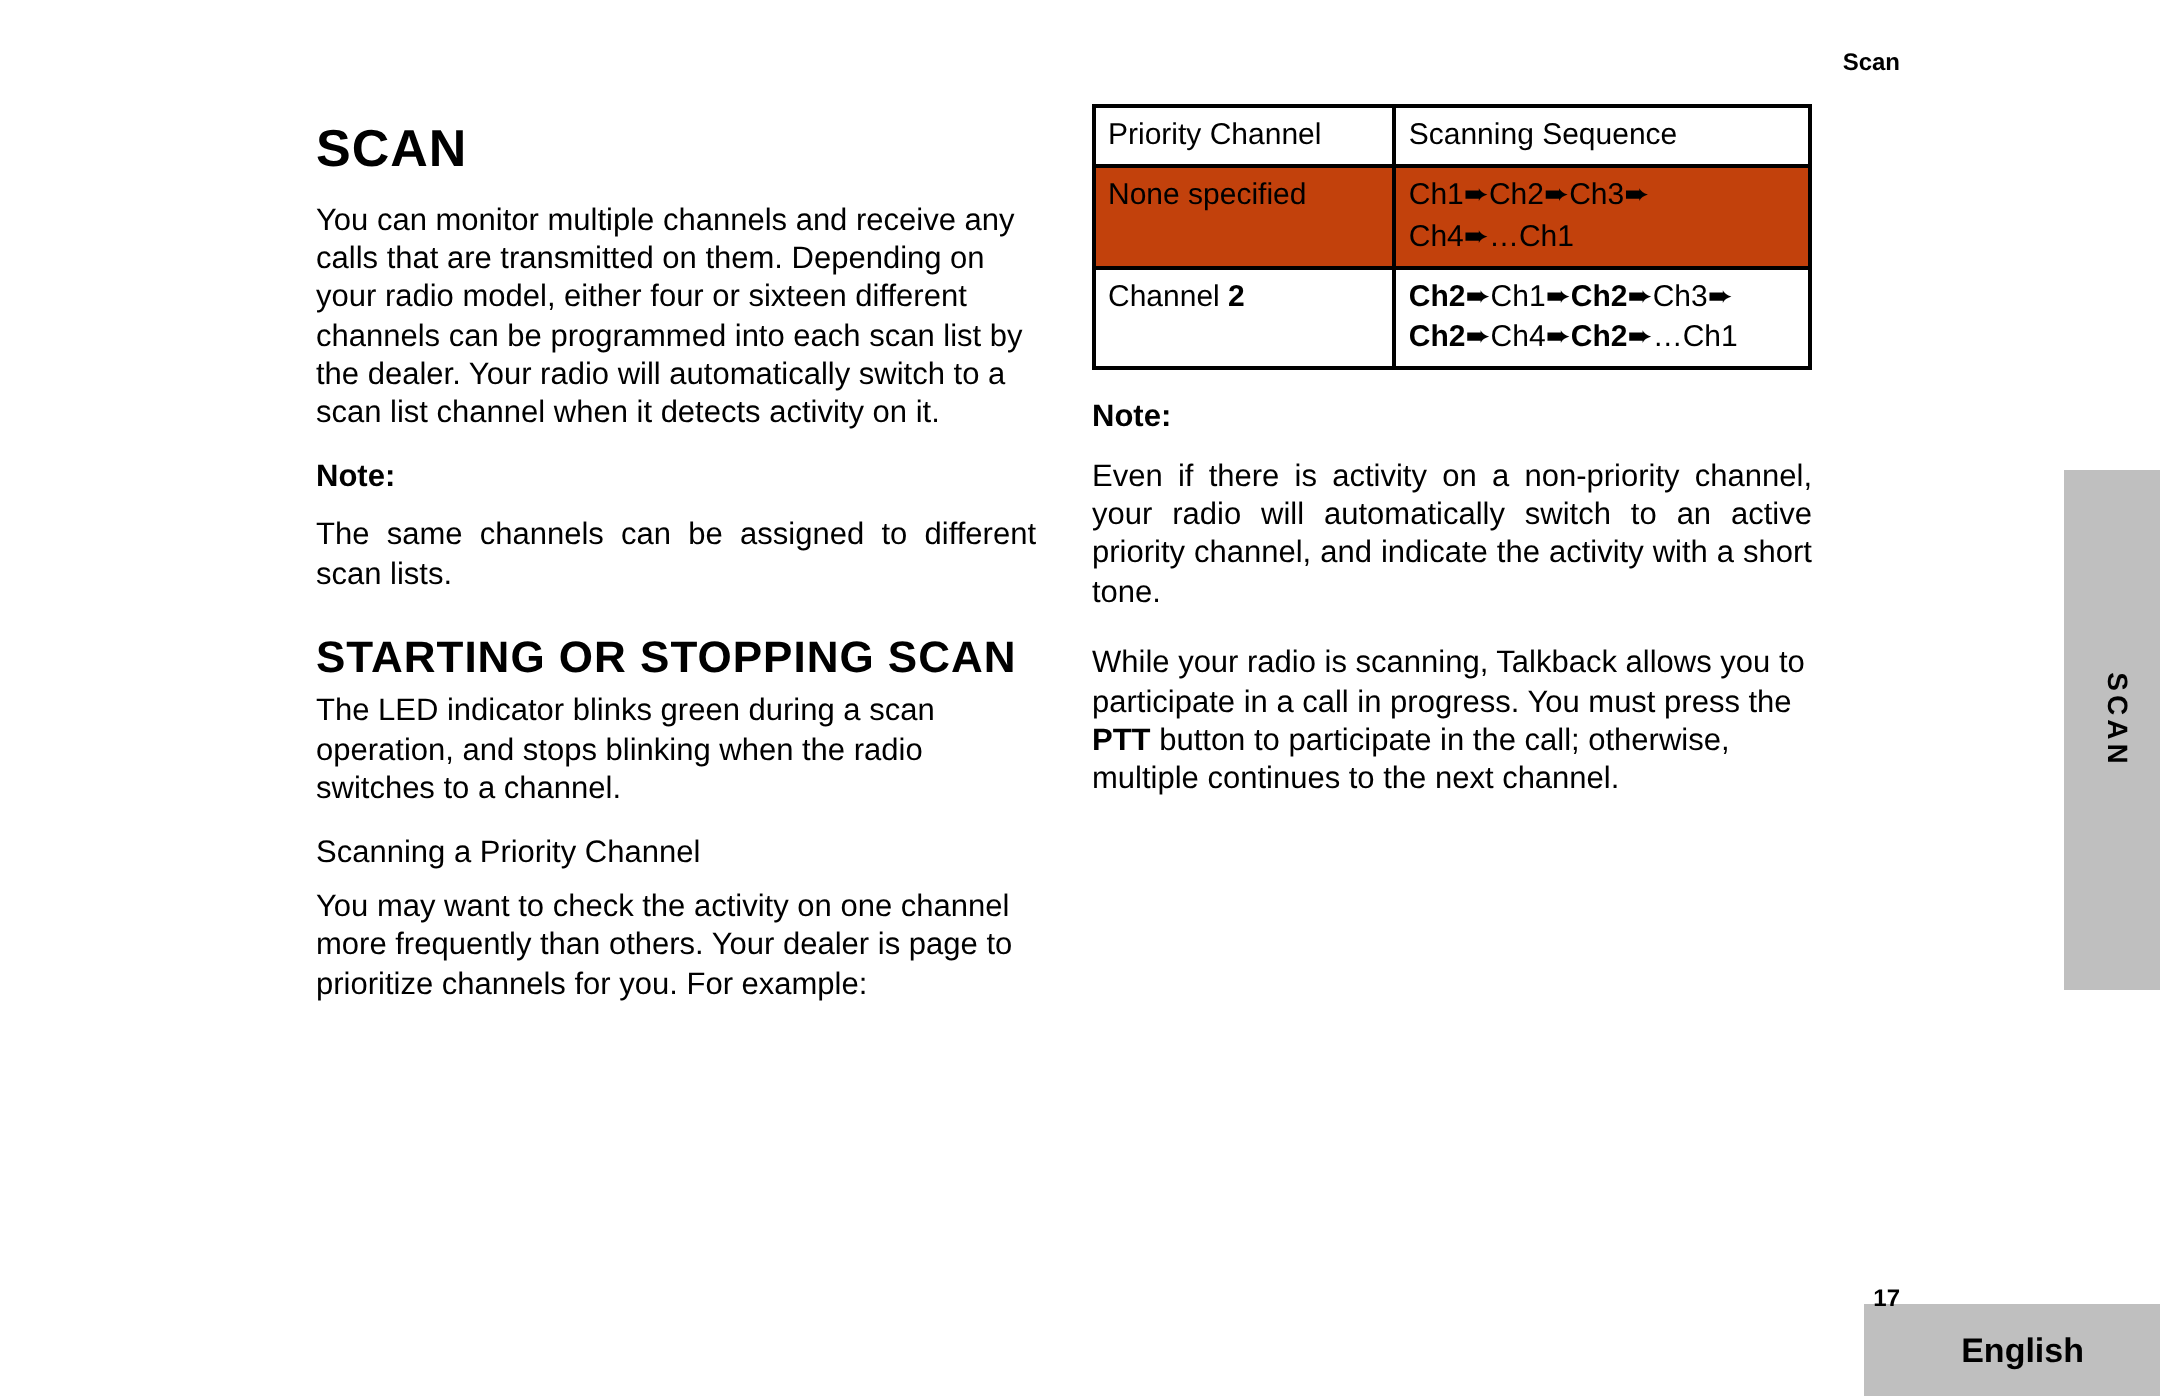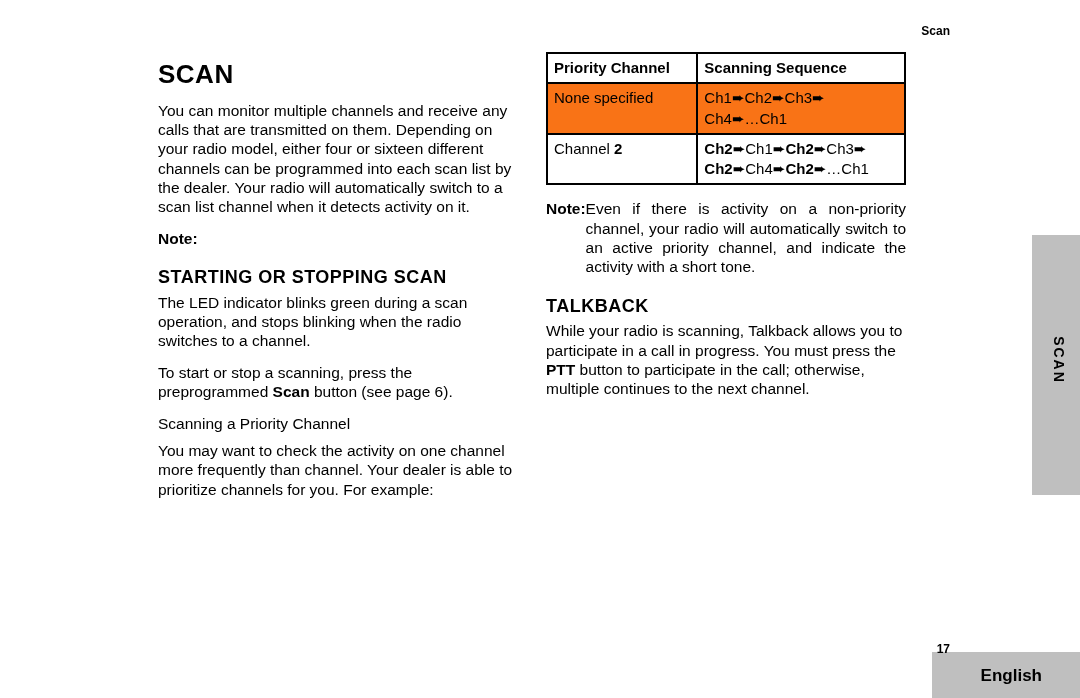--- a/index.html
+++ b/index.html
@@ -32,37 +32,38 @@
     font-size: 15.5px;
     line-height: 1.25;
   }
   .col h1 {
     font-size: 26px;
     font-weight: bold;
     letter-spacing: 0.5px;
     margin: 10px 0 10px 0;
   }
   .col h2 {
-    font-size: 18px;
+    font-size: 22px;
     font-weight: bold;
     letter-spacing: 0.5px;
     margin: 18px 0 4px 0;
   }
   .col h3 {
     font-size: 15.5px;
     font-weight: normal;
     margin: 12px 0 8px 0;
   }
   .col p {
     margin: 0 0 12px 0;
   }
   .note-row {
     display: flex;
-    gap: 0;
+    gap: 10px;
     margin: 0 0 12px 0;
+    flex-direction: column;
   }
   .note-row .label {
     flex: 0 0 auto;
   }
   .note-row .body {
     text-align: justify;
   }
   .note-label {
     font-weight: bold;
   }
@@ -122,25 +123,25 @@
     font-size: 15px;
   }
   th, td {
     border: 2px solid #000;
     padding: 4px 6px;
     text-align: left;
     vertical-align: top;
     line-height: 1.35;
   }
   th {
-    font-weight: bold;
+    font-weight: normal;
     background: #fff;
   }
   tr.shade td {
-    background: #f97316;
+    background: #c2410c;
   }
   .bold { font-weight: bold; }
 </style>
 </head>
 <body>
 
 <div class="page">
 
   <div class="side-tab-bg"></div>
   <div class="side-tab">SCAN</div>
@@ -152,30 +153,28 @@
   <div class="page-number">17</div>
 
   <div class="columns">
 
     <div class="col">
       <h1>SCAN</h1>
       <p>You can monitor multiple channels and receive any calls that are transmitted on them. Depending on your radio model, either four or sixteen different channels can be programmed into each scan list by the dealer. Your radio will automatically switch to a scan list channel when it detects activity on it.</p>
 
       <div class="note-row">
         <span class="label note-label">Note:</span>
+        <span class="body">The same channels can be assigned to different scan lists.</span>
       </div>
 
       <h2>STARTING OR STOPPING SCAN</h2>
       <p>The LED indicator blinks green during a scan operation, and stops blinking when the radio switches to a channel.</p>
-      <p>
-        <span>To start or stop a scanning, press the preprogrammed </span><span class="bold">Scan</span><span> button (see page 6).</span>
-      </p>
 
       <h3>Scanning a Priority Channel</h3>
-      <p>You may want to check the activity on one channel more frequently than channel. Your dealer is able to prioritize channels for you. For example:</p>
+      <p>You may want to check the activity on one channel more frequently than others. Your dealer is page to prioritize channels for you. For example:</p>
     </div>
 
     <div class="col">
 
       <table>
         <tbody>
             <tr>
           <th style="width:42%">Priority Channel</th>
           <th>Scanning Sequence</th>
         </tr>
@@ -196,20 +195,19 @@
           </td>
         </tr>
       </tbody>
         </table>
 
       <div class="note-row" style="margin-bottom:16px;">
         <span class="label note-label">Note:</span>
         <span class="body">Even if there is activity on a non-priority channel, your radio will automatically switch to an active priority channel, and indicate the activity with a short tone.</span>
       </div>
 
-      <h2>TALKBACK</h2>
       <p>
         <span>While your radio is scanning, Talkback allows you to participate in a call in progress. You must press the </span><span class="bold">PTT</span><span> button to participate in the call; otherwise, multiple continues to the next channel.</span>
       </p>
     </div>
 
   </div>
 </div>
 
 </body></html>

